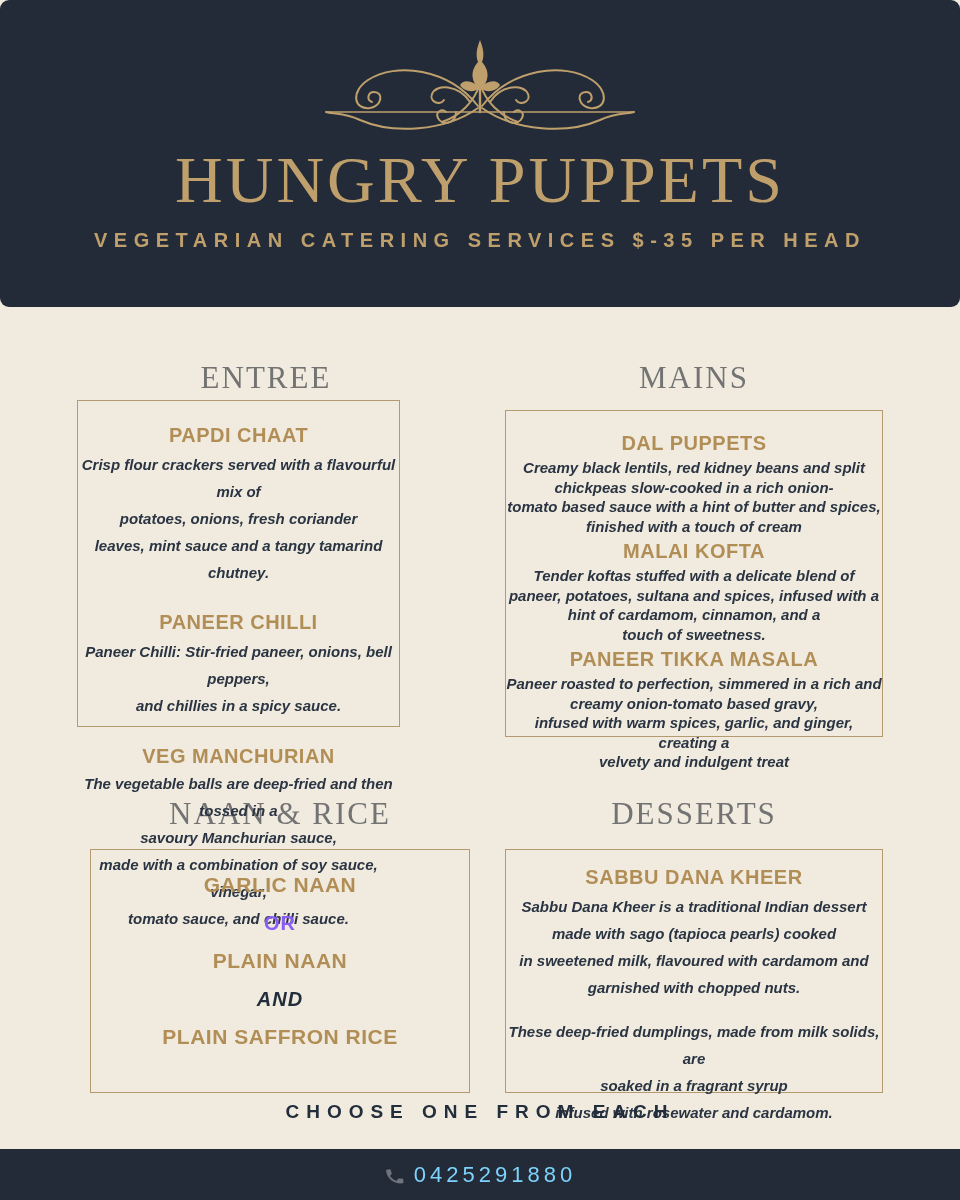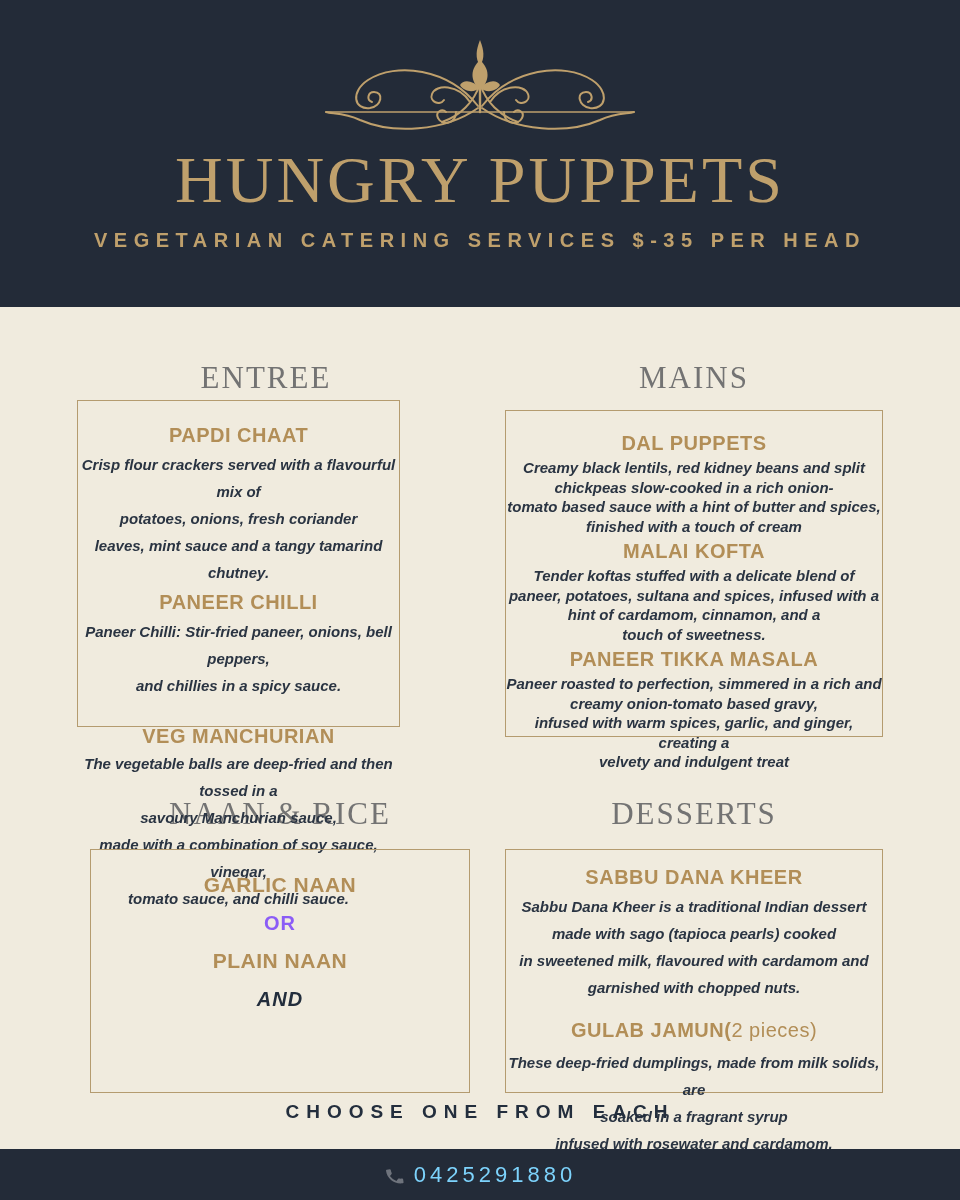--- a/index.html
+++ b/index.html
@@ -1,20 +1,20 @@
 <!DOCTYPE html>
 <html><head>
 <meta charset="utf-8">
 <style>
   html,body{margin:0;padding:0;background:#e8e4d9;}
   .page{position:relative;width:960px;height:1200px;overflow:hidden;
         background:#F0EBDE;font-family:"Liberation Sans",sans-serif;}
 
   
-  .header{position:absolute;top:0;left:0;width:960px;height:307px;background:#232B38;}
+  .header{position:absolute;top:0;left:0;width:960px;height:307px;background:#232B38;border-radius:9px;}
   .ornament{position:absolute;top:38px;left:50%;transform:translateX(-50%);}
   .title{position:absolute;top:142px;left:0;width:100%;text-align:center;
          font-family:"Liberation Serif",serif;font-size:66px;font-weight:400;
          letter-spacing:3px;color:#BFA06C;white-space:nowrap;}
   .subtitle{position:absolute;top:229px;left:0;width:100%;text-align:center;
             font-size:20px;font-weight:600;letter-spacing:6.5px;color:#BFA06C;white-space:nowrap;}
 
   
   .sec-heading{position:absolute;text-align:center;font-family:"Liberation Serif",serif;
                font-size:31px;letter-spacing:2px;color:#737373;white-space:nowrap;}
@@ -30,21 +30,21 @@
   .b-naan{top:849px;left:90px;width:380px;height:244px;display:flex;flex-direction:column;
           align-items:center;padding-top:22px;}
   .b-desserts{top:849px;left:505px;width:378px;height:244px;padding-top:15px;}
 
   .item-name{font-size:20px;font-weight:700;letter-spacing:.5px;color:#B28E57;line-height:25px;}
   .name-suffix{font-weight:400;}
   .item-desc{font-style:italic;font-weight:600;font-size:15px;line-height:27px;
              color:#2A3442;white-space:pre-line;margin-top:3px;}
   .b-mains .item-desc{line-height:19.5px;margin-top:2px;}
   .b-mains .mi{margin-top:3px;}
-  .b-entree .mi-2{margin-top:4px;}
+  .b-entree .mi-2{margin-top:24px;}
   .b-entree .mi-3{margin-top:25px;}
   .b-entree .mi-3 .item-desc{margin-top:1px;}
   .b-desserts .mi-2{margin-top:17px;}
   .b-desserts .mi-2 .item-desc{margin-top:6px;}
 
   .naan-opt{font-size:21px;font-weight:700;letter-spacing:.5px;color:#B28E57;line-height:26px;}
   .opt-navy{color:#8b5cf6;font-size:20px;letter-spacing:1px;}
   .opt-navy-italic{color:#222D3C;font-style:italic;font-size:20px;letter-spacing:1px;}
   .naan-opt+.naan-opt{margin-top:12px;}
   .naan-opt.gap-lg{margin-top:12px;}
@@ -137,32 +137,32 @@
 infused with warm spices, garlic, and ginger, creating a
 velvety and indulgent treat</div>
     </div>
   </div>
 
   <div class="box b-naan">
     <div class="naan-opt">GARLIC NAAN</div>
     <div class="naan-opt opt-navy">OR</div>
     <div class="naan-opt">PLAIN NAAN</div>
     <div class="naan-opt opt-navy-italic gap-lg">AND</div>
+    <div class="naan-opt gap-lg">PLAIN SAFFRON RICE</div>
   </div>
 
   <div class="box b-desserts">
     <div class="mi mi-1">
       <div class="item-name"><span>SABBU DANA KHEER</span><span class="name-suffix"></span></div>
       <div class="item-desc">Sabbu Dana Kheer is a traditional Indian dessert
 made with sago (tapioca pearls) cooked
 in sweetened milk, flavoured with cardamom and
 garnished with chopped nuts.</div>
     </div>
     <div class="mi mi-2">
-      <div class="item-name"><span>GULAB JAMUN(</span><span class="name-suffix">2 pieces)</span></div>
       <div class="item-desc">These deep-fried dumplings, made from milk solids, are
 soaked in a fragrant syrup
 infused with rosewater and cardamom.</div>
     </div>
   </div>
 
   <div class="choose-note">CHOOSE ONE FROM EACH</div>
   <div class="footer-bar">
     <span class="phone-icon">
       <svg viewBox="0 0 24 24" width="21" height="21" aria-hidden="true">

